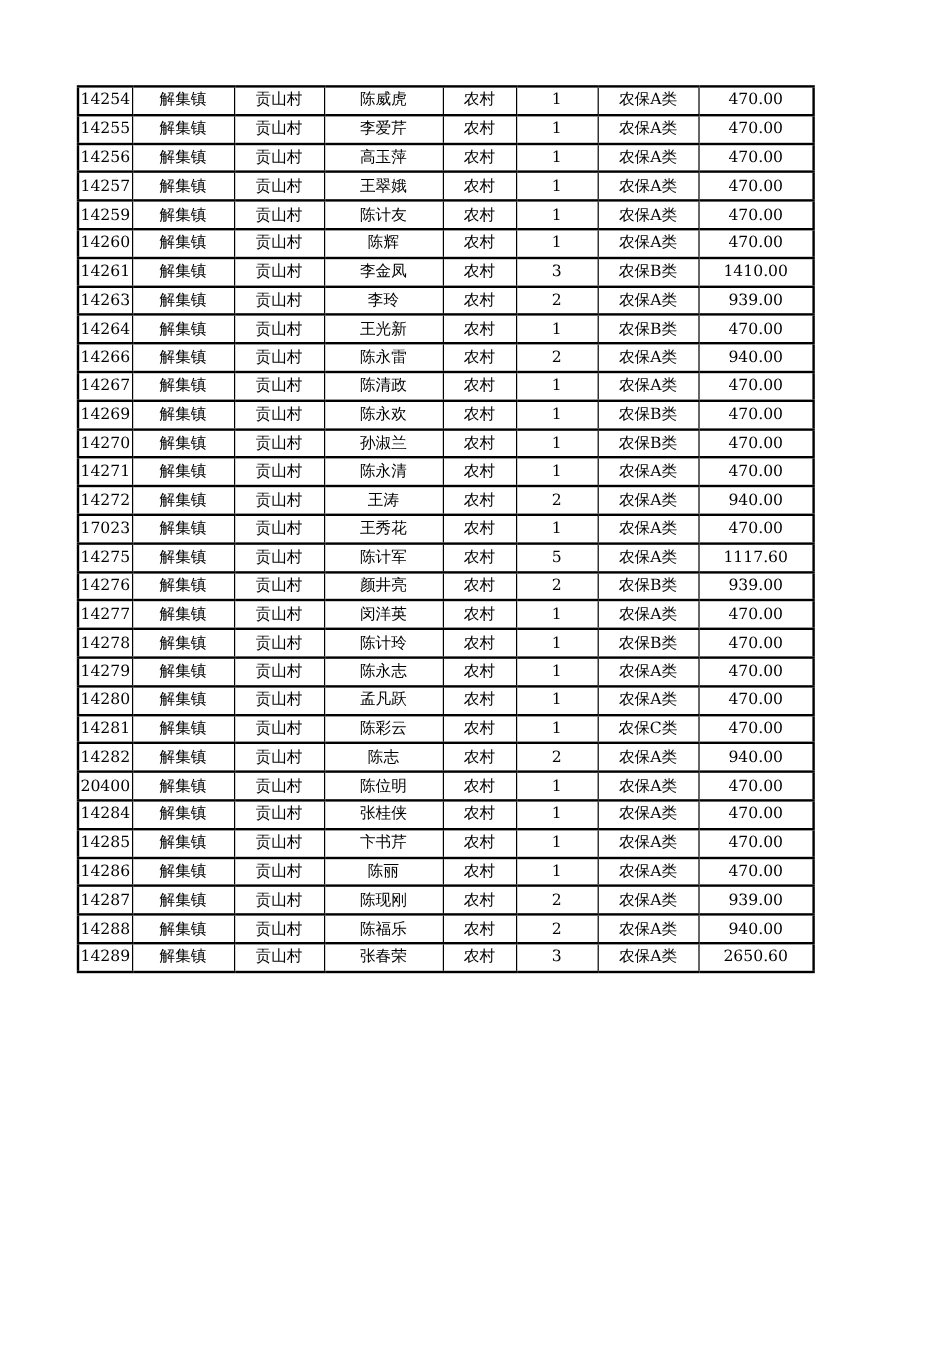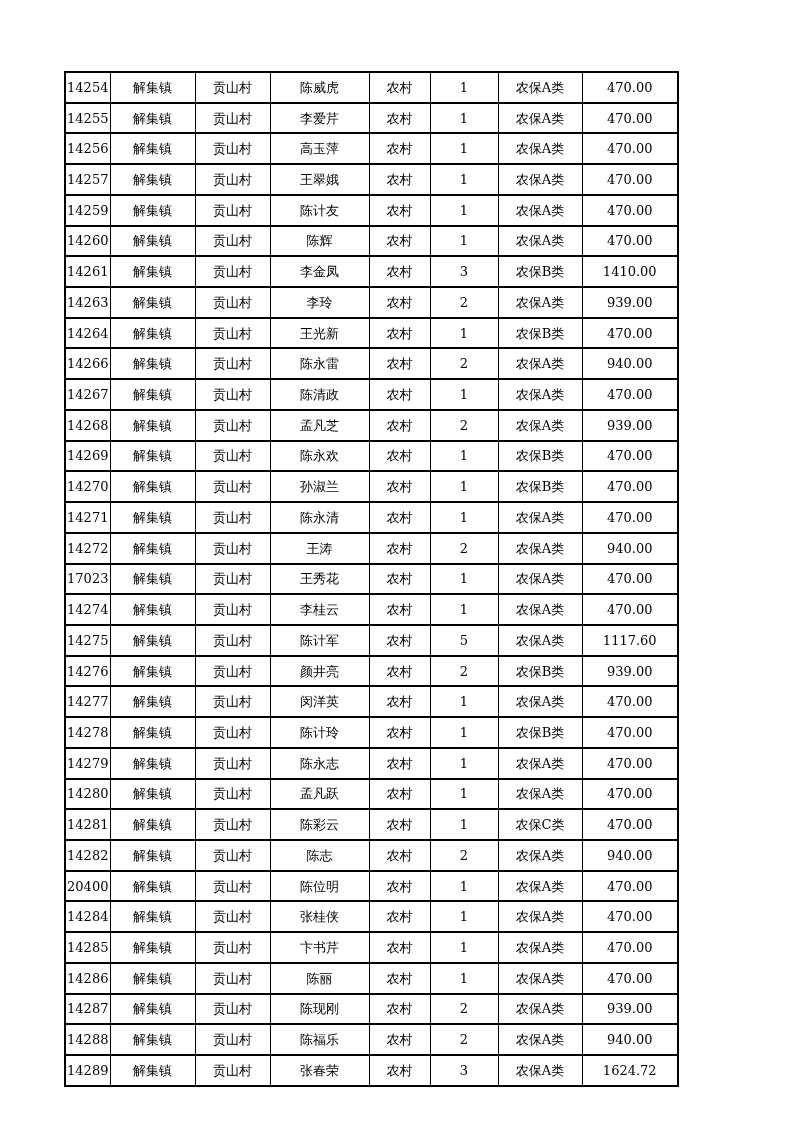--- a/index.html
+++ b/index.html
@@ -17,21 +17,21 @@
     width: 793px;
     height: 1122px;
     background: #ffffff;
     overflow: hidden;
   }
   table.records {
     position: absolute;
     left: 64px;
     top: 71px;
     width: 614px;
-    height: 1016px;
+    height: 740px;
     border-collapse: collapse;
     table-layout: fixed;
     border: 2px solid #000000;
   }
   table.records td {
     border: 1px solid #000000;
     border-top-width: 2px;
     border-bottom-width: 2px;
     text-align: center;
     vertical-align: middle;
@@ -171,234 +171,214 @@
           <td>14267</td>
           <td>解集镇</td>
           <td>贡山村</td>
           <td>陈清政</td>
           <td>农村</td>
           <td>1</td>
           <td>农保A类</td>
           <td>470.00</td>
         </tr>
         <tr>
-          <td>14268</td>
-          <td>解集镇</td>
-          <td>贡山村</td>
-          <td>孟凡芝</td>
-          <td>农村</td>
-          <td>2</td>
-          <td>农保A类</td>
+          <td>14269</td>
+          <td>解集镇</td>
+          <td>贡山村</td>
+          <td>陈永欢</td>
+          <td>农村</td>
+          <td>1</td>
+          <td>农保B类</td>
+          <td>470.00</td>
+        </tr>
+        <tr>
+          <td>14270</td>
+          <td>解集镇</td>
+          <td>贡山村</td>
+          <td>孙淑兰</td>
+          <td>农村</td>
+          <td>1</td>
+          <td>农保B类</td>
+          <td>470.00</td>
+        </tr>
+        <tr>
+          <td>14271</td>
+          <td>解集镇</td>
+          <td>贡山村</td>
+          <td>陈永清</td>
+          <td>农村</td>
+          <td>1</td>
+          <td>农保A类</td>
+          <td>470.00</td>
+        </tr>
+        <tr>
+          <td>14272</td>
+          <td>解集镇</td>
+          <td>贡山村</td>
+          <td>王涛</td>
+          <td>农村</td>
+          <td>2</td>
+          <td>农保A类</td>
+          <td>940.00</td>
+        </tr>
+        <tr>
+          <td>17023</td>
+          <td>解集镇</td>
+          <td>贡山村</td>
+          <td>王秀花</td>
+          <td>农村</td>
+          <td>1</td>
+          <td>农保A类</td>
+          <td>470.00</td>
+        </tr>
+        <tr>
+          <td>14275</td>
+          <td>解集镇</td>
+          <td>贡山村</td>
+          <td>陈计军</td>
+          <td>农村</td>
+          <td>5</td>
+          <td>农保A类</td>
+          <td>1117.60</td>
+        </tr>
+        <tr>
+          <td>14276</td>
+          <td>解集镇</td>
+          <td>贡山村</td>
+          <td>颜井亮</td>
+          <td>农村</td>
+          <td>2</td>
+          <td>农保B类</td>
           <td>939.00</td>
         </tr>
         <tr>
-          <td>14269</td>
-          <td>解集镇</td>
-          <td>贡山村</td>
-          <td>陈永欢</td>
-          <td>农村</td>
-          <td>1</td>
-          <td>农保B类</td>
-          <td>470.00</td>
-        </tr>
-        <tr>
-          <td>14270</td>
-          <td>解集镇</td>
-          <td>贡山村</td>
-          <td>孙淑兰</td>
-          <td>农村</td>
-          <td>1</td>
-          <td>农保B类</td>
-          <td>470.00</td>
-        </tr>
-        <tr>
-          <td>14271</td>
-          <td>解集镇</td>
-          <td>贡山村</td>
-          <td>陈永清</td>
-          <td>农村</td>
-          <td>1</td>
-          <td>农保A类</td>
-          <td>470.00</td>
-        </tr>
-        <tr>
-          <td>14272</td>
-          <td>解集镇</td>
-          <td>贡山村</td>
-          <td>王涛</td>
+          <td>14277</td>
+          <td>解集镇</td>
+          <td>贡山村</td>
+          <td>闵洋英</td>
+          <td>农村</td>
+          <td>1</td>
+          <td>农保A类</td>
+          <td>470.00</td>
+        </tr>
+        <tr>
+          <td>14278</td>
+          <td>解集镇</td>
+          <td>贡山村</td>
+          <td>陈计玲</td>
+          <td>农村</td>
+          <td>1</td>
+          <td>农保B类</td>
+          <td>470.00</td>
+        </tr>
+        <tr>
+          <td>14279</td>
+          <td>解集镇</td>
+          <td>贡山村</td>
+          <td>陈永志</td>
+          <td>农村</td>
+          <td>1</td>
+          <td>农保A类</td>
+          <td>470.00</td>
+        </tr>
+        <tr>
+          <td>14280</td>
+          <td>解集镇</td>
+          <td>贡山村</td>
+          <td>孟凡跃</td>
+          <td>农村</td>
+          <td>1</td>
+          <td>农保A类</td>
+          <td>470.00</td>
+        </tr>
+        <tr>
+          <td>14281</td>
+          <td>解集镇</td>
+          <td>贡山村</td>
+          <td>陈彩云</td>
+          <td>农村</td>
+          <td>1</td>
+          <td>农保C类</td>
+          <td>470.00</td>
+        </tr>
+        <tr>
+          <td>14282</td>
+          <td>解集镇</td>
+          <td>贡山村</td>
+          <td>陈志</td>
           <td>农村</td>
           <td>2</td>
           <td>农保A类</td>
           <td>940.00</td>
         </tr>
         <tr>
-          <td>17023</td>
-          <td>解集镇</td>
-          <td>贡山村</td>
-          <td>王秀花</td>
-          <td>农村</td>
-          <td>1</td>
-          <td>农保A类</td>
-          <td>470.00</td>
-        </tr>
-        <tr>
-          <td>14274</td>
-          <td>解集镇</td>
-          <td>贡山村</td>
-          <td>李桂云</td>
-          <td>农村</td>
-          <td>1</td>
-          <td>农保A类</td>
-          <td>470.00</td>
-        </tr>
-        <tr>
-          <td>14275</td>
-          <td>解集镇</td>
-          <td>贡山村</td>
-          <td>陈计军</td>
-          <td>农村</td>
-          <td>5</td>
-          <td>农保A类</td>
-          <td>1117.60</td>
-        </tr>
-        <tr>
-          <td>14276</td>
-          <td>解集镇</td>
-          <td>贡山村</td>
-          <td>颜井亮</td>
-          <td>农村</td>
-          <td>2</td>
-          <td>农保B类</td>
+          <td>20400</td>
+          <td>解集镇</td>
+          <td>贡山村</td>
+          <td>陈位明</td>
+          <td>农村</td>
+          <td>1</td>
+          <td>农保A类</td>
+          <td>470.00</td>
+        </tr>
+        <tr>
+          <td>14284</td>
+          <td>解集镇</td>
+          <td>贡山村</td>
+          <td>张桂侠</td>
+          <td>农村</td>
+          <td>1</td>
+          <td>农保A类</td>
+          <td>470.00</td>
+        </tr>
+        <tr>
+          <td>14285</td>
+          <td>解集镇</td>
+          <td>贡山村</td>
+          <td>卞书芹</td>
+          <td>农村</td>
+          <td>1</td>
+          <td>农保A类</td>
+          <td>470.00</td>
+        </tr>
+        <tr>
+          <td>14286</td>
+          <td>解集镇</td>
+          <td>贡山村</td>
+          <td>陈丽</td>
+          <td>农村</td>
+          <td>1</td>
+          <td>农保A类</td>
+          <td>470.00</td>
+        </tr>
+        <tr>
+          <td>14287</td>
+          <td>解集镇</td>
+          <td>贡山村</td>
+          <td>陈现刚</td>
+          <td>农村</td>
+          <td>2</td>
+          <td>农保A类</td>
           <td>939.00</td>
         </tr>
         <tr>
-          <td>14277</td>
-          <td>解集镇</td>
-          <td>贡山村</td>
-          <td>闵洋英</td>
-          <td>农村</td>
-          <td>1</td>
-          <td>农保A类</td>
-          <td>470.00</td>
-        </tr>
-        <tr>
-          <td>14278</td>
-          <td>解集镇</td>
-          <td>贡山村</td>
-          <td>陈计玲</td>
-          <td>农村</td>
-          <td>1</td>
-          <td>农保B类</td>
-          <td>470.00</td>
-        </tr>
-        <tr>
-          <td>14279</td>
-          <td>解集镇</td>
-          <td>贡山村</td>
-          <td>陈永志</td>
-          <td>农村</td>
-          <td>1</td>
-          <td>农保A类</td>
-          <td>470.00</td>
-        </tr>
-        <tr>
-          <td>14280</td>
-          <td>解集镇</td>
-          <td>贡山村</td>
-          <td>孟凡跃</td>
-          <td>农村</td>
-          <td>1</td>
-          <td>农保A类</td>
-          <td>470.00</td>
-        </tr>
-        <tr>
-          <td>14281</td>
-          <td>解集镇</td>
-          <td>贡山村</td>
-          <td>陈彩云</td>
-          <td>农村</td>
-          <td>1</td>
-          <td>农保C类</td>
-          <td>470.00</td>
-        </tr>
-        <tr>
-          <td>14282</td>
-          <td>解集镇</td>
-          <td>贡山村</td>
-          <td>陈志</td>
+          <td>14288</td>
+          <td>解集镇</td>
+          <td>贡山村</td>
+          <td>陈福乐</td>
           <td>农村</td>
           <td>2</td>
           <td>农保A类</td>
           <td>940.00</td>
         </tr>
         <tr>
-          <td>20400</td>
-          <td>解集镇</td>
-          <td>贡山村</td>
-          <td>陈位明</td>
-          <td>农村</td>
-          <td>1</td>
-          <td>农保A类</td>
-          <td>470.00</td>
-        </tr>
-        <tr>
-          <td>14284</td>
-          <td>解集镇</td>
-          <td>贡山村</td>
-          <td>张桂侠</td>
-          <td>农村</td>
-          <td>1</td>
-          <td>农保A类</td>
-          <td>470.00</td>
-        </tr>
-        <tr>
-          <td>14285</td>
-          <td>解集镇</td>
-          <td>贡山村</td>
-          <td>卞书芹</td>
-          <td>农村</td>
-          <td>1</td>
-          <td>农保A类</td>
-          <td>470.00</td>
-        </tr>
-        <tr>
-          <td>14286</td>
-          <td>解集镇</td>
-          <td>贡山村</td>
-          <td>陈丽</td>
-          <td>农村</td>
-          <td>1</td>
-          <td>农保A类</td>
-          <td>470.00</td>
-        </tr>
-        <tr>
-          <td>14287</td>
-          <td>解集镇</td>
-          <td>贡山村</td>
-          <td>陈现刚</td>
-          <td>农村</td>
-          <td>2</td>
-          <td>农保A类</td>
-          <td>939.00</td>
-        </tr>
-        <tr>
-          <td>14288</td>
-          <td>解集镇</td>
-          <td>贡山村</td>
-          <td>陈福乐</td>
-          <td>农村</td>
-          <td>2</td>
-          <td>农保A类</td>
-          <td>940.00</td>
-        </tr>
-        <tr>
           <td>14289</td>
           <td>解集镇</td>
           <td>贡山村</td>
           <td>张春荣</td>
           <td>农村</td>
           <td>3</td>
           <td>农保A类</td>
-          <td>1624.72</td>
+          <td>2650.60</td>
         </tr>
       </tbody>
   </table>
 </div>
 
 </body></html>

